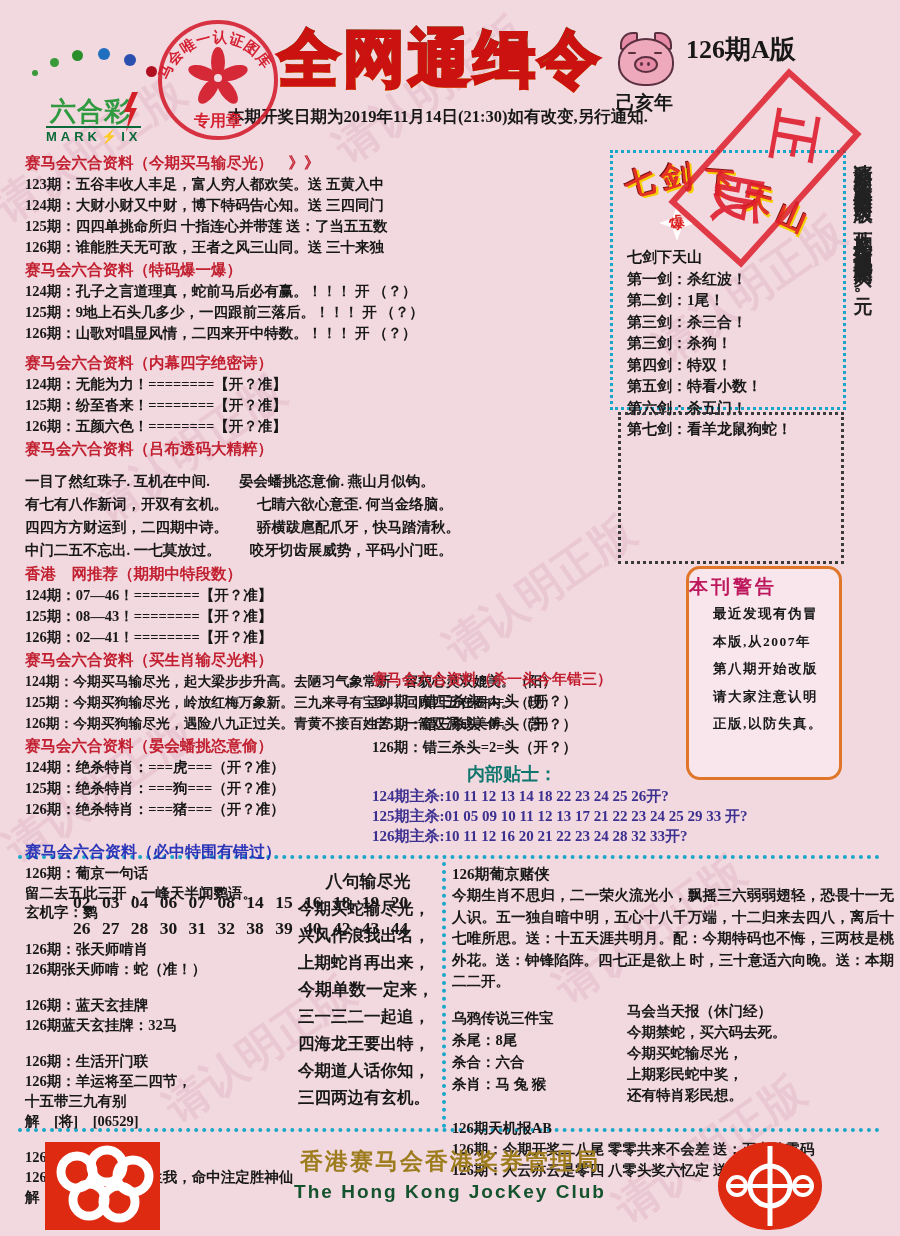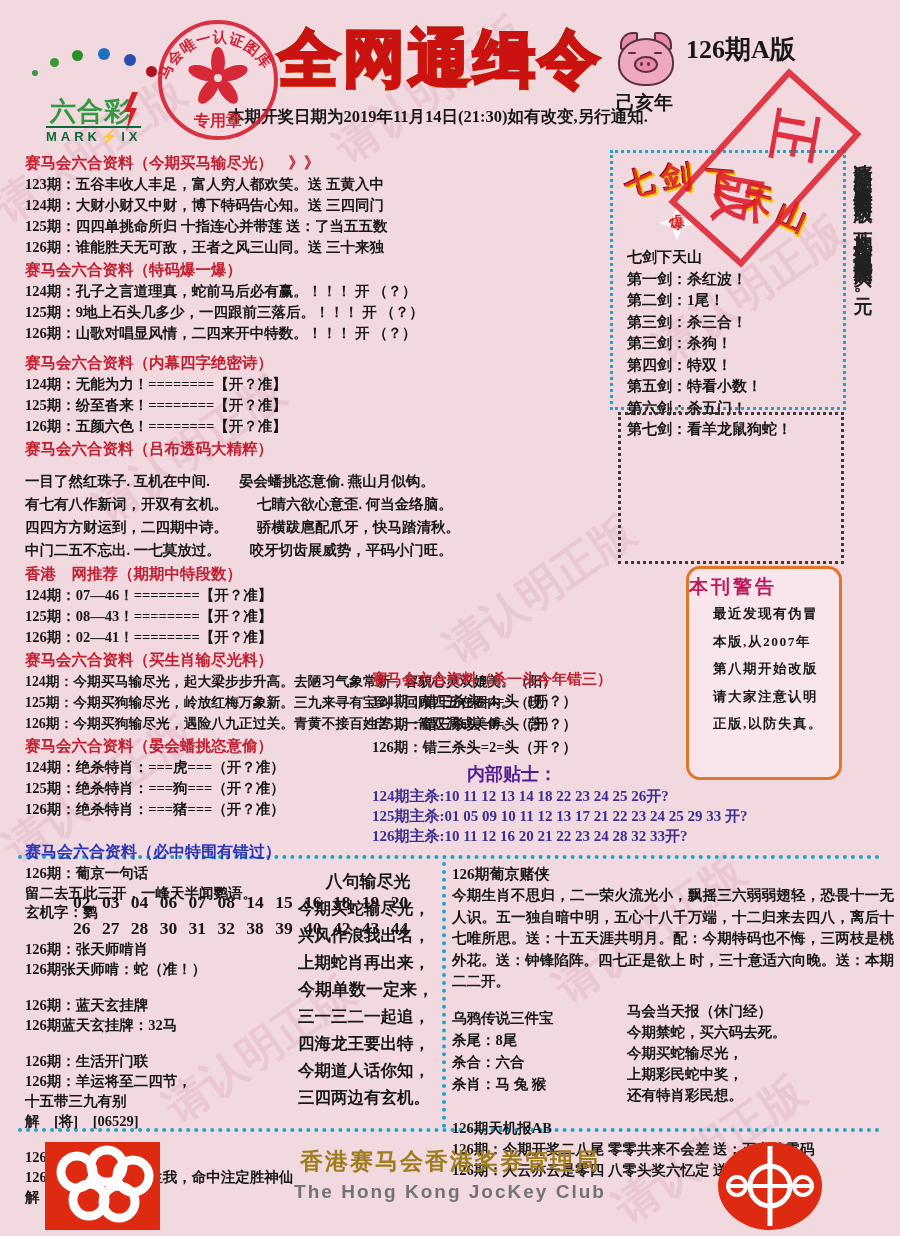--- a/index.html
+++ b/index.html
@@ -57,21 +57,21 @@
   .warnbox .wt{color:#be185d;font-size:19px;font-weight:bold;letter-spacing:3px;text-align:left;margin-top:5px;}
   .warnbox .line{font-size:13.5px;line-height:27.5px;letter-spacing:1.5px;padding-left:24px;}
   
   .vnote{position:absolute;left:850px;top:148px;height:600px;writing-mode:vertical-rl;
       font-size:19px;font-weight:bold;letter-spacing:3px;color:#222;}
   
   .hdiv{position:absolute;left:18px;width:862px;border-top:4px dotted #19a7c9;}
   .vdiv{position:absolute;left:442px;top:862px;height:266px;border-left:4px dotted #19a7c9;}
   
   .footcn{font-size:23px;font-weight:bold;color:#9c7c1c;letter-spacing:2px;}
-  .footen{font-family:"Liberation Sans",sans-serif;font-size:19px;font-weight:bold;color:#737373;letter-spacing:2px;margin-top:4px;}
+  .footen{font-family:"Liberation Sans",sans-serif;font-size:19px;font-weight:bold;color:#14532d;letter-spacing:2px;margin-top:4px;}
   
   .pig{position:absolute;left:612px;top:30px;width:64px;height:56px;}
   .pig .body{position:absolute;left:6px;top:8px;width:52px;height:44px;background:#efa9bd;border:2px solid #5a3040;border-radius:50% 50% 45% 45%;}
   .pig .ear{position:absolute;width:14px;height:14px;background:#e78aa6;border:2px solid #5a3040;border-radius:70% 10% 60% 10%;}
   .pig .snout{position:absolute;left:22px;top:26px;width:20px;height:13px;background:#e78aa6;border:2px solid #5a3040;border-radius:50%;}
   .pig .snout b{position:absolute;top:4px;width:3px;height:4px;background:#5a3040;border-radius:50%;}
   .pig .eye{position:absolute;width:8px;height:2px;background:#5a3040;border-radius:2px;}
 </style>
 </head>
 <body>
@@ -220,21 +220,21 @@
   </div>
 
   <div class="layer" style="left:372px;top:668px;width:250px">
     <div class="h-red" style="font-size:15px">赛马会六合资料（杀一头今年错三）</div>
     <div class="line" style="line-height:23px">124期：错三杀头=4=头（开？）</div>
     <div class="line" style="line-height:23px">125期：错三杀头=0=头（开？）</div>
     <div class="line" style="line-height:23px">126期：错三杀头=2=头（开？）</div>
   </div>
 
   <div class="layer" style="left:372px;top:762px;width:525px">
-    <div style="color:#4c1d95;font-weight:bold;font-size:18px;text-align:center;width:280px">内部贴士：</div>
+    <div style="color:#0f766e;font-weight:bold;font-size:18px;text-align:center;width:280px">内部贴士：</div>
     <div class="tipline">124期主杀:10 11 12 13 14 18 22 23 24 25 26开?</div>
     <div class="tipline">125期主杀:01 05 09 10 11 12 13 17 21 22 23 24 25 29 33 开?</div>
     <div class="tipline">126期主杀:10 11 12 16 20 21 22 23 24 28 32 33开?</div>
   </div>
 
   <div class="sevenbox layer">
     <div class="seventitle">
       <b style="left:12px;top:10px;font-size:30px;transform:rotate(-14deg)">七</b>
       <b style="left:48px;top:4px;font-size:31px;transform:rotate(-6deg)">剑</b>
       <b style="left:92px;top:10px;font-size:29px;transform:rotate(4deg)">下</b>

